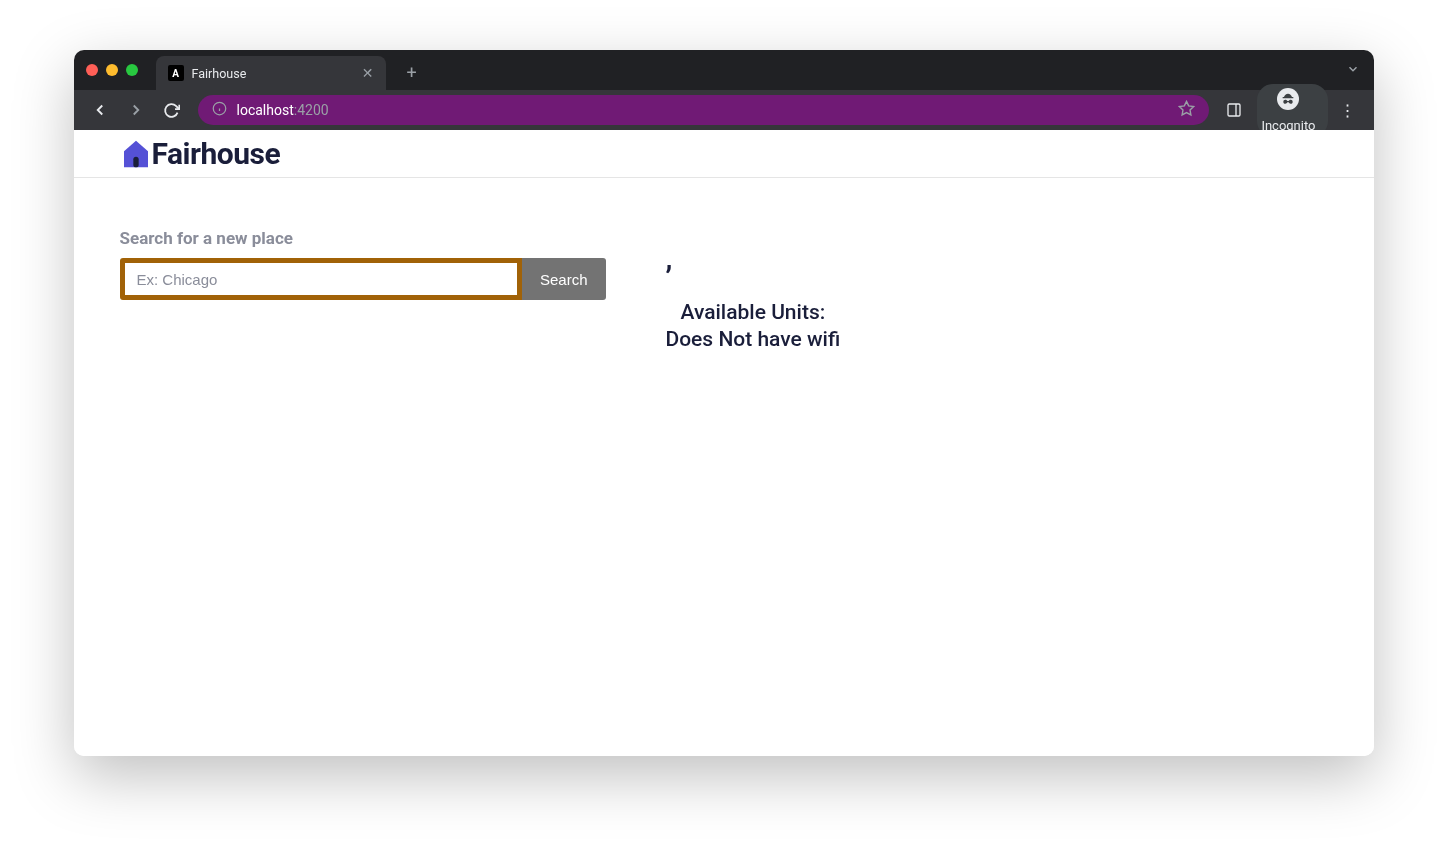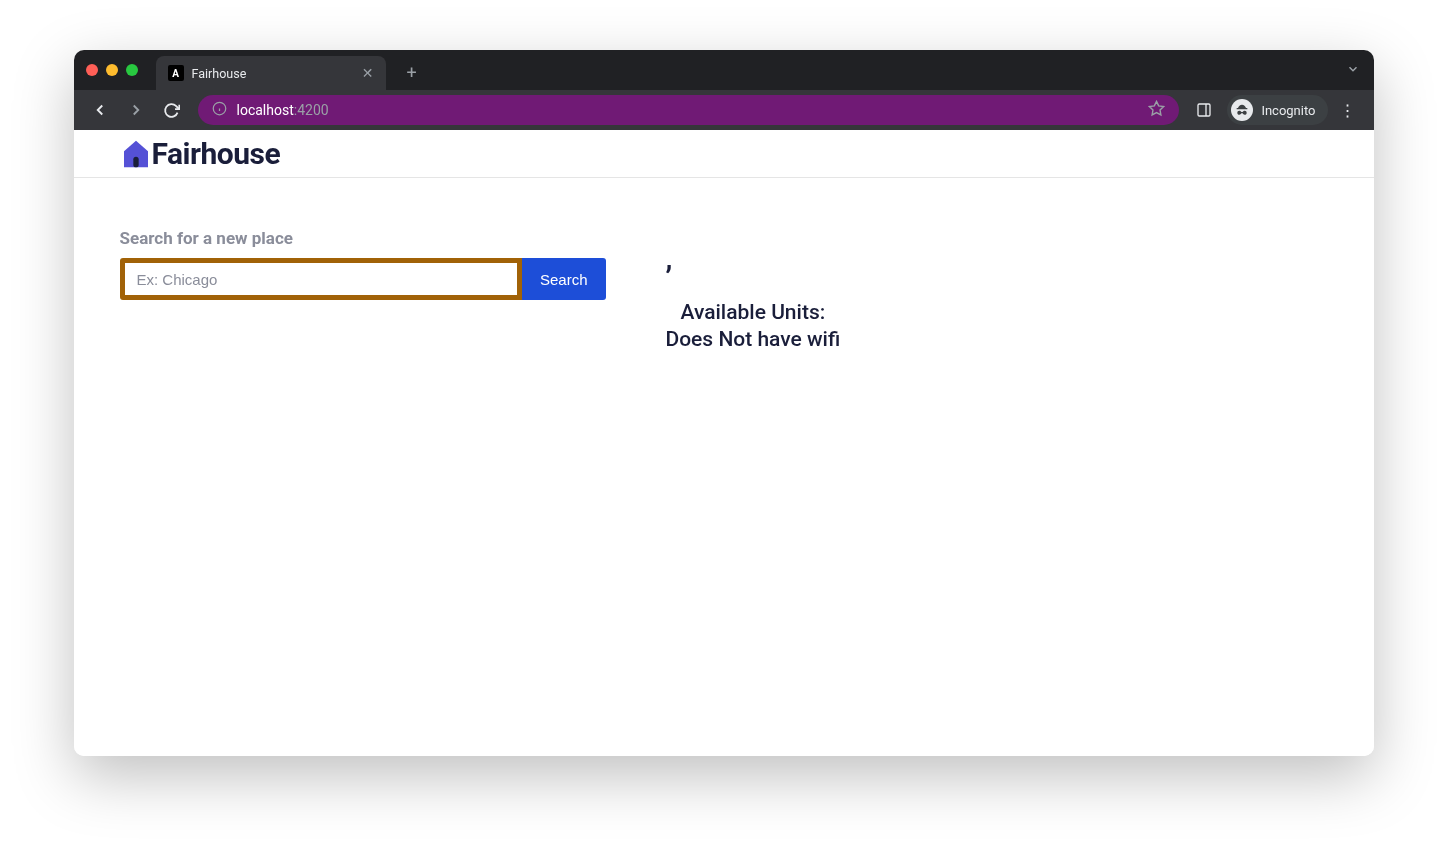--- a/index.html
+++ b/index.html
@@ -186,20 +186,21 @@
     .incognito-badge {
       display: flex;
       align-items: center;
       gap: 8px;
       background: #3c4043;
       border-radius: 16px;
       padding: 4px 12px 4px 4px;
       color: #e8eaed;
       font-size: 13px;
       margin-left: 4px;
+      flex-direction: column;
     }
     
     .incognito-icon {
       width: 22px;
       height: 22px;
       background: #e8eaed;
       border-radius: 50%;
       display: flex;
       align-items: center;
       justify-content: center;
@@ -276,21 +277,21 @@
       outline: none;
     }
     
     .search-input::placeholder {
       color: #8a8d9a;
     }
     
     .search-button {
       height: 42px;
       padding: 0 18px;
-      background: #1d4ed8;
+      background: #737373;
       color: #ffffff;
       border: none;
       border-radius: 0 3px 3px 0;
       font-size: 15px;
       font-weight: 500;
       cursor: pointer;
     }
     
     .details-section {
       padding-top: 14px;

